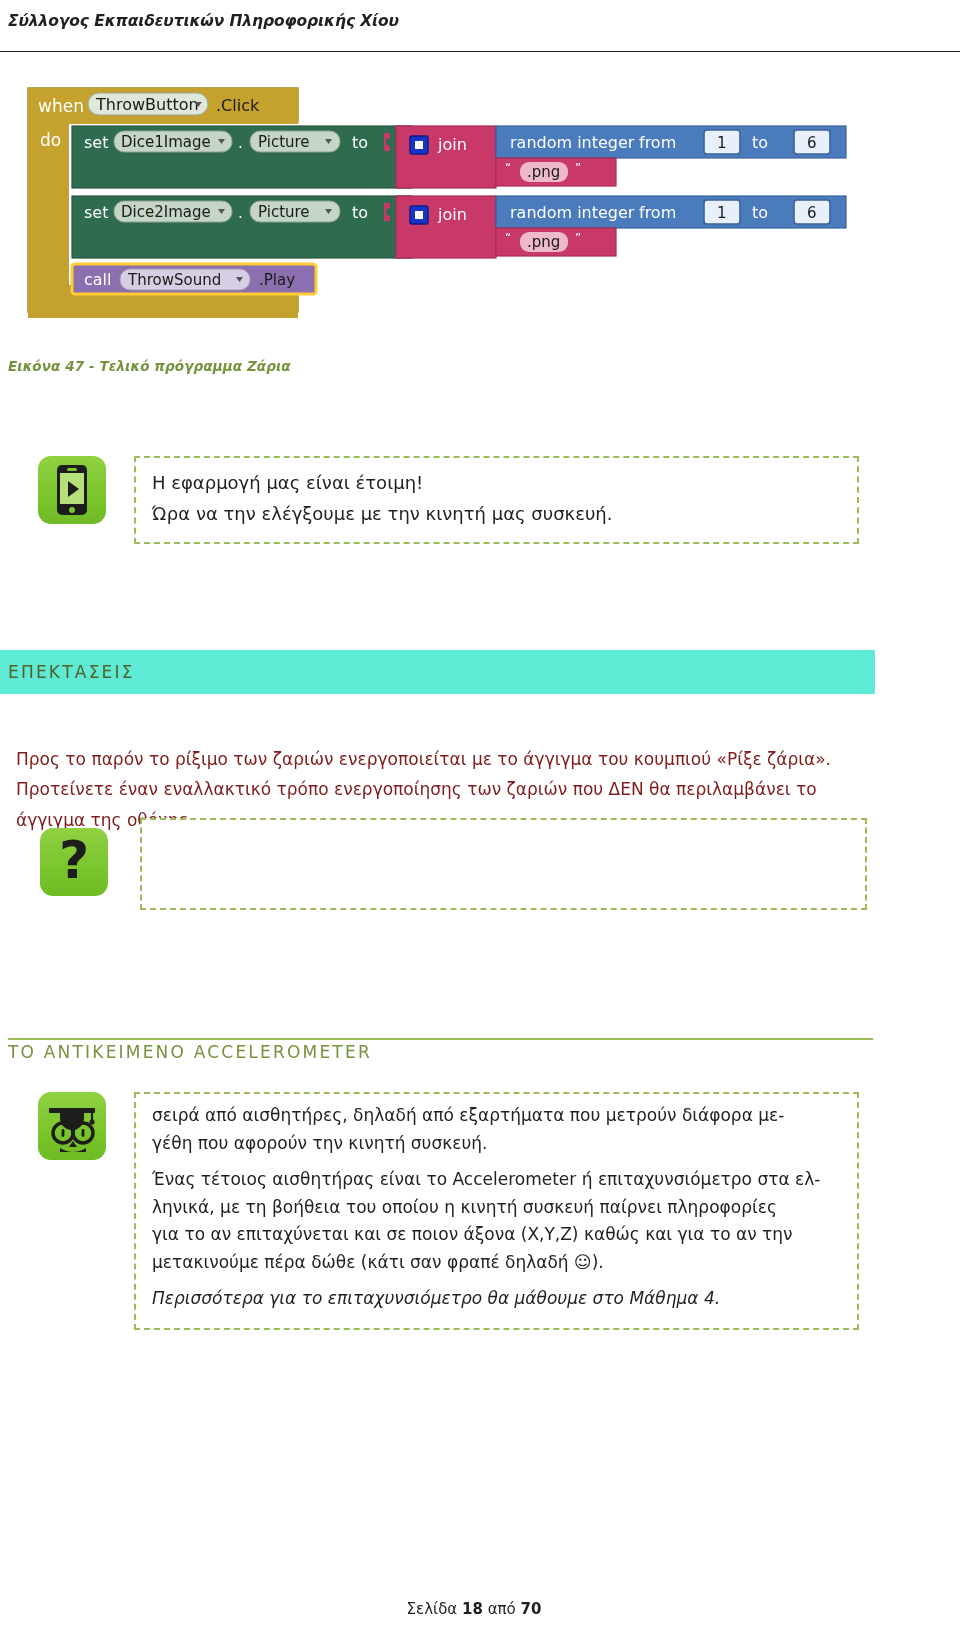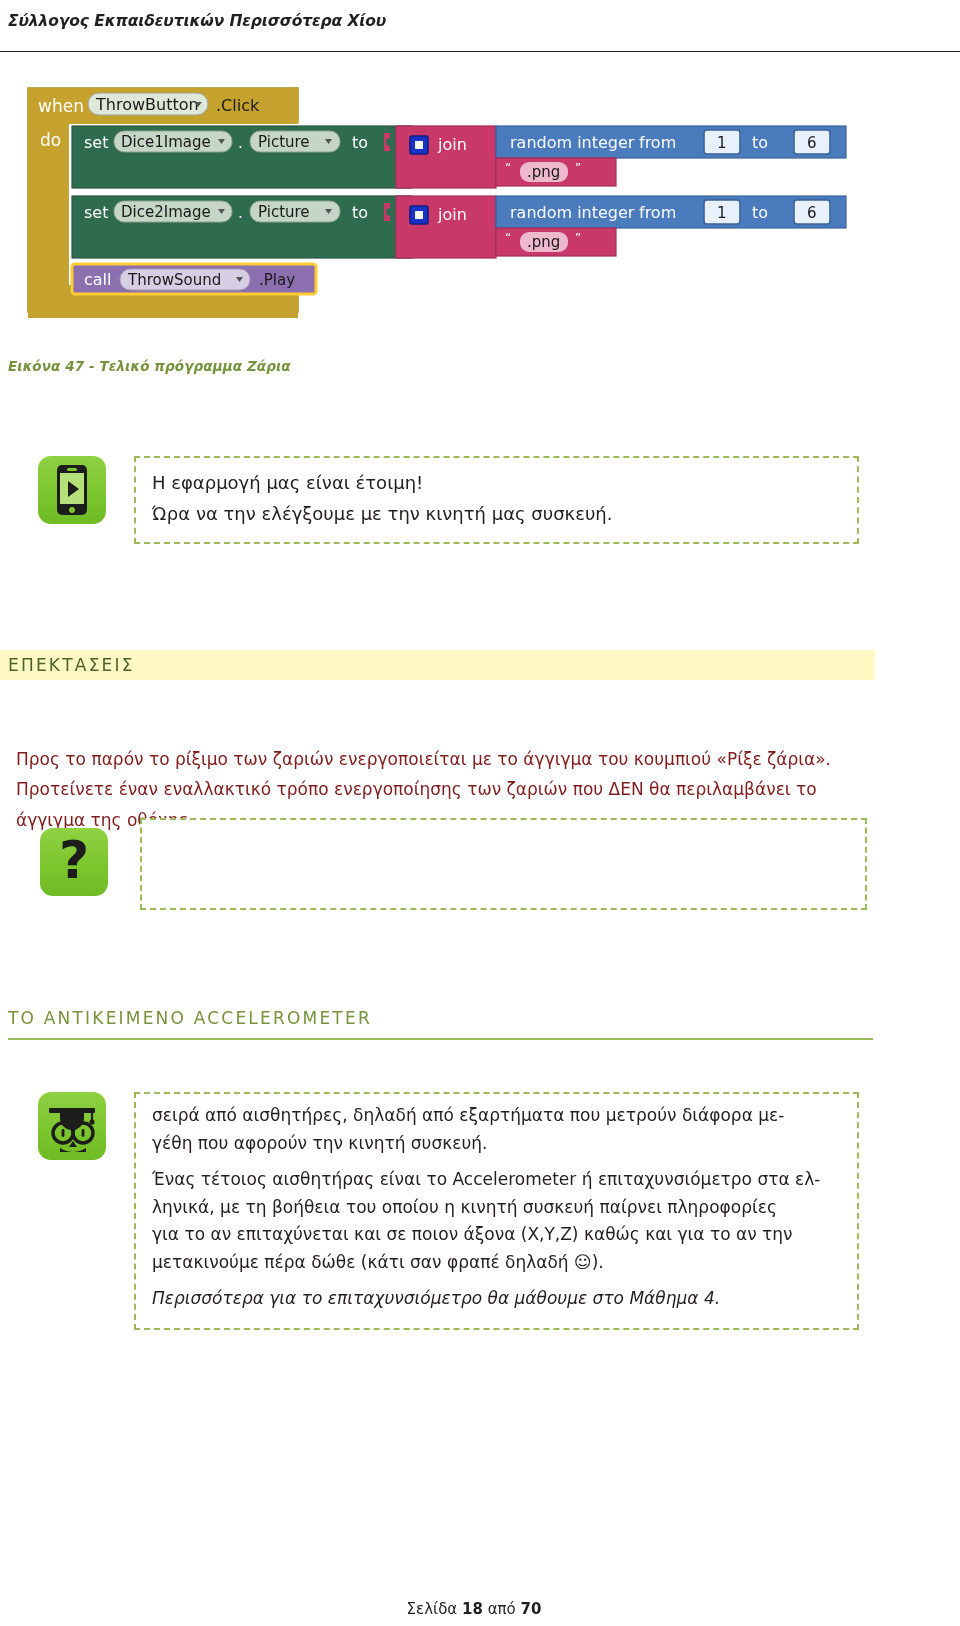--- a/index.html
+++ b/index.html
@@ -160,22 +160,22 @@
   }
 
   
   .owl-wrap { position: absolute; left: 0; top: 0; width: 68px; height: 68px; }
 
   
   .section-heading-band {
     position: absolute;
     left: 0;
     width: 875px;
-    height: 30px;
-    background: #fef9c3;
+    height: 44px;
+    background: #5eead4;
     display: flex;
     align-items: center;
   }
   .section-heading-band .sh-text {
     padding-left: 8px;
     font-size: 17px;
     letter-spacing: 2.2px;
     color: #4f6228;
   }
   .section-heading-rule {
@@ -231,21 +231,21 @@
     padding-right: 12px;
     font-size: 15px;
     color: #231f20;
   }
   .page-footer b { font-weight: bold; }
 </style>
 </head>
 <body>
 
 <div class="page-header">
-  <div class="header-title">Σύλλογος Εκπαιδευτικών Περισσότερα Χίου</div>
+  <div class="header-title">Σύλλογος Εκπαιδευτικών Πληροφορικής Χίου</div>
 </div>
 
 <div class="blocks-figure">
   <svg width="830" height="246" viewBox="0 0 830 246" xmlns="http://www.w3.org/2000/svg" font-family="DejaVu Sans, Liberation Sans, sans-serif">
 
     <path d="M4 4 h270 v34 h-230 v164 h230 v26 h-270 z" fill="#c5a22e" stroke="#a8881f" stroke-width="1.5"></path>
     <rect x="4" y="4" width="270" height="222" fill="none"></rect>
     <path d="M4 4 h270 v34 h-232 a0 0 0 0 0 0 0 v164 h232 v26 h-270 a0 0 0 0 1 0 0 z" fill="#c5a22e"></path>
     <rect x="4" y="4" width="270" height="36" fill="#c5a22e"></rect>
     <rect x="4" y="36" width="40" height="190" fill="#c5a22e"></rect>
@@ -361,21 +361,21 @@
 </div>
 
 <div class="callout-icon" style="position:absolute; left:40px; top:828px;">
   <div class="qmark">?</div>
 </div>
 <div class="empty-answer-box" style="left:140px; top:818px; width:727px; height:92px;">
   <span></span>
 </div>
 
 <div class="section-heading-rule" style="top:1038px;"></div>
-<div class="section-heading-plain" style="top:1008px;">ΤΟ ΑΝΤΙΚΕΙΜΕΝΟ ACCELEROMETER</div>
+<div class="section-heading-plain" style="top:1042px;">ΤΟ ΑΝΤΙΚΕΙΜΕΝΟ ACCELEROMETER</div>
 
 <div class="callout" style="left:38px; top:1092px; width:832px;">
   <div class="callout-icon">
     <div class="owl-wrap">
       <svg width="68" height="68" viewBox="0 0 68 68" xmlns="http://www.w3.org/2000/svg">
 
         <rect x="11" y="16" width="46" height="5" rx="1" fill="#1d1d1b"></rect>
 
         <path d="M22 21 h24 v5 a12 12 0 0 1 -24 0 z" fill="#1d1d1b"></path>
 

